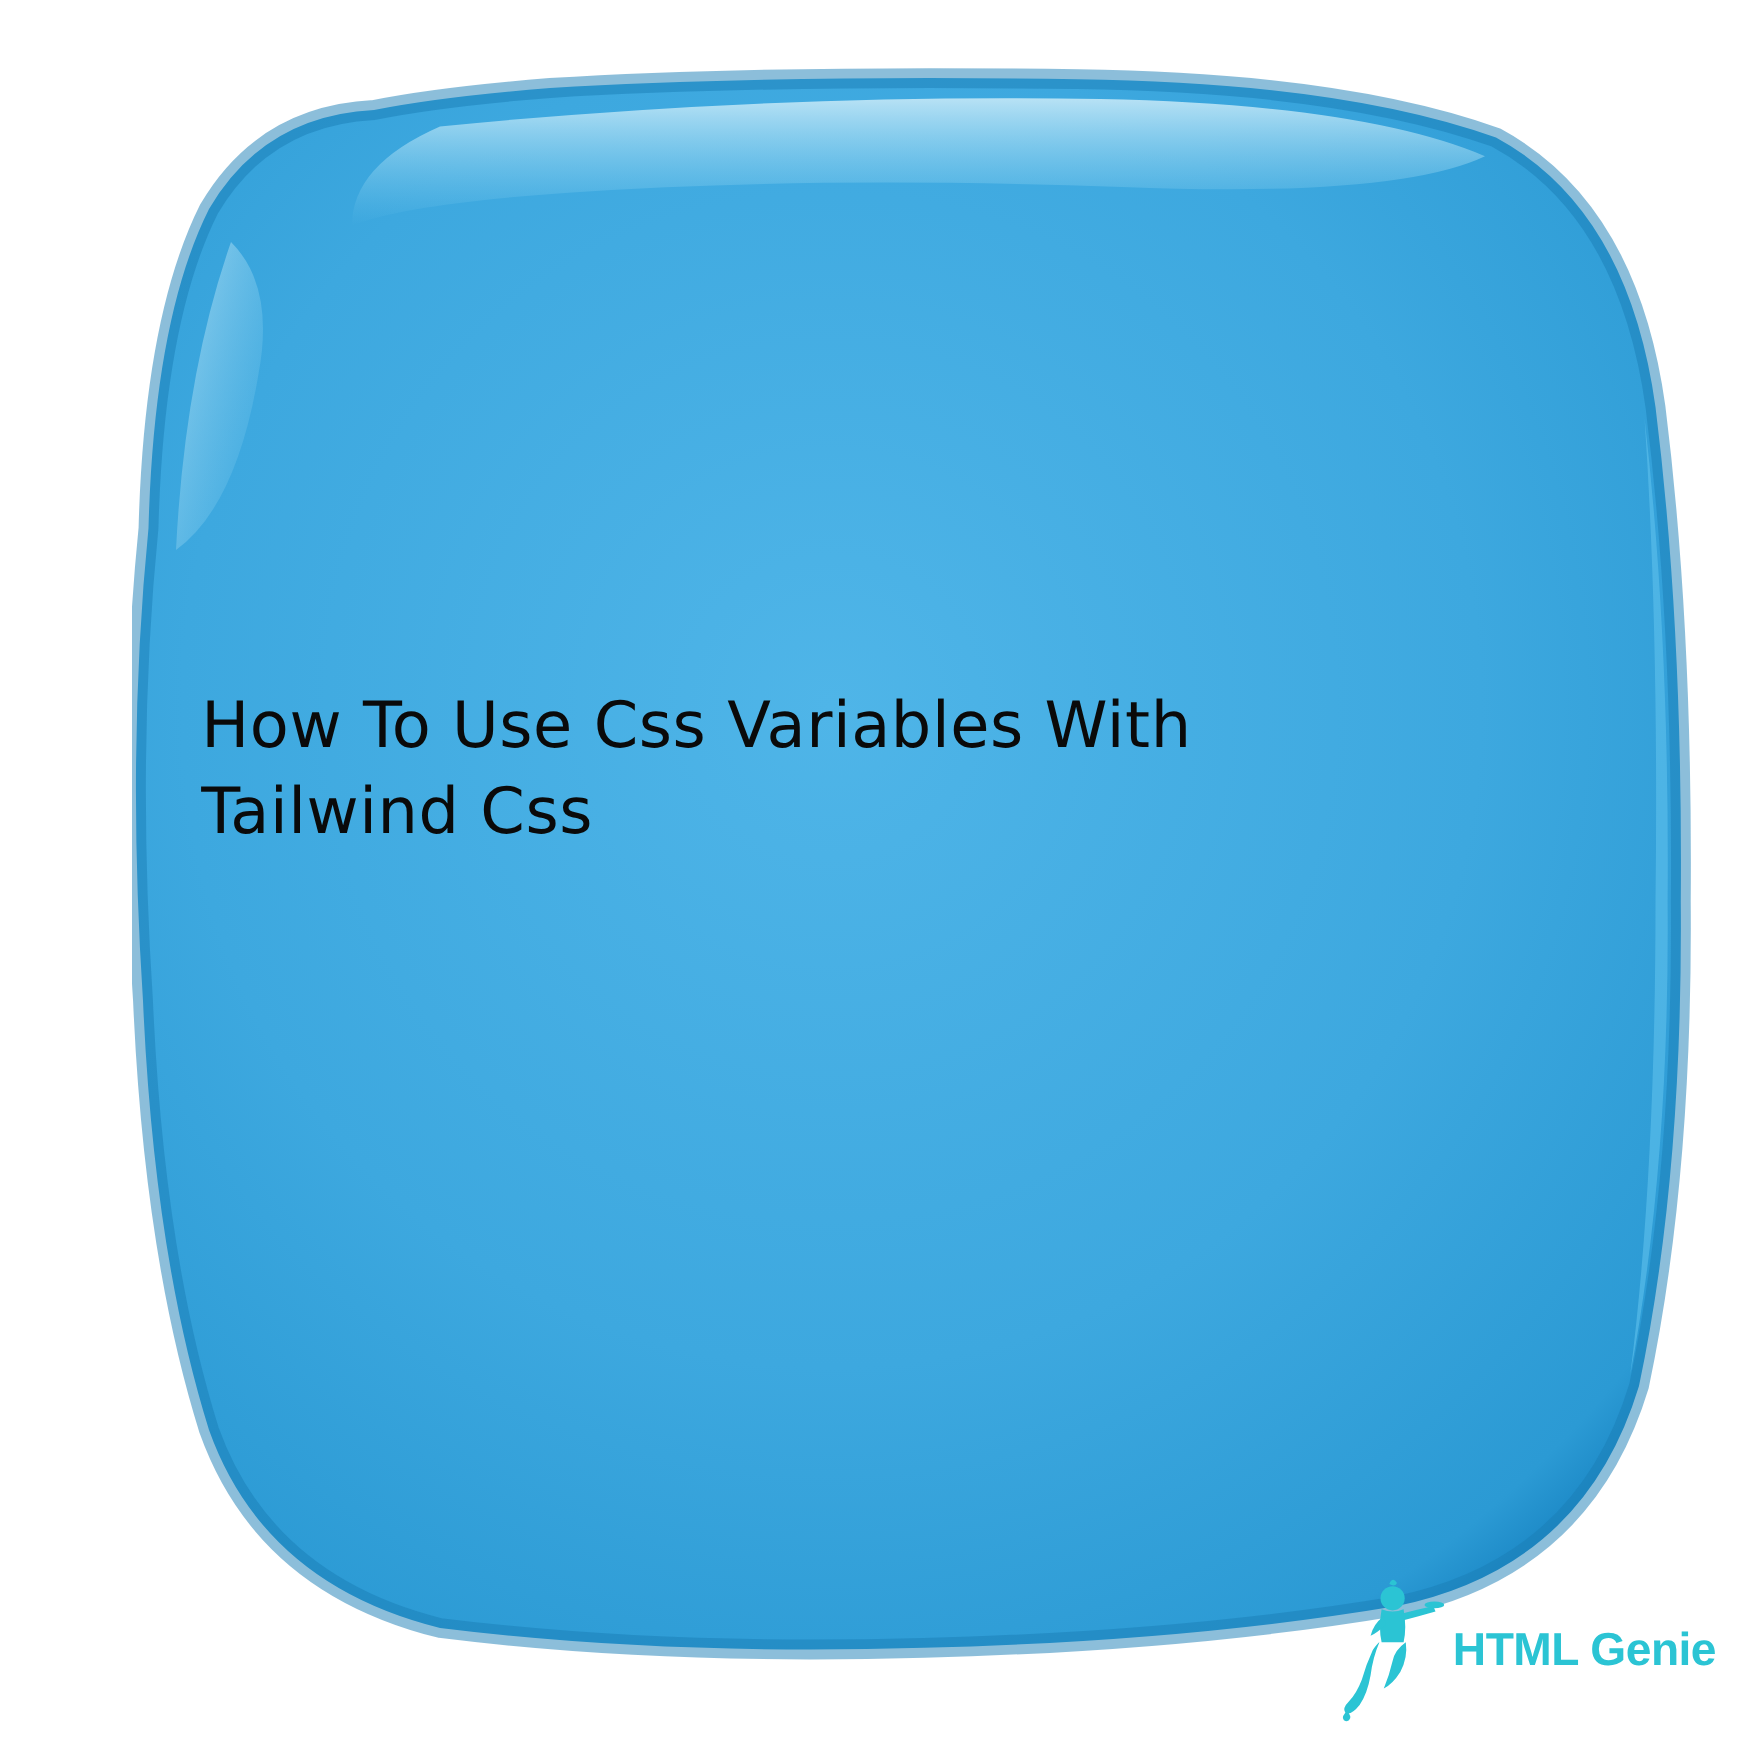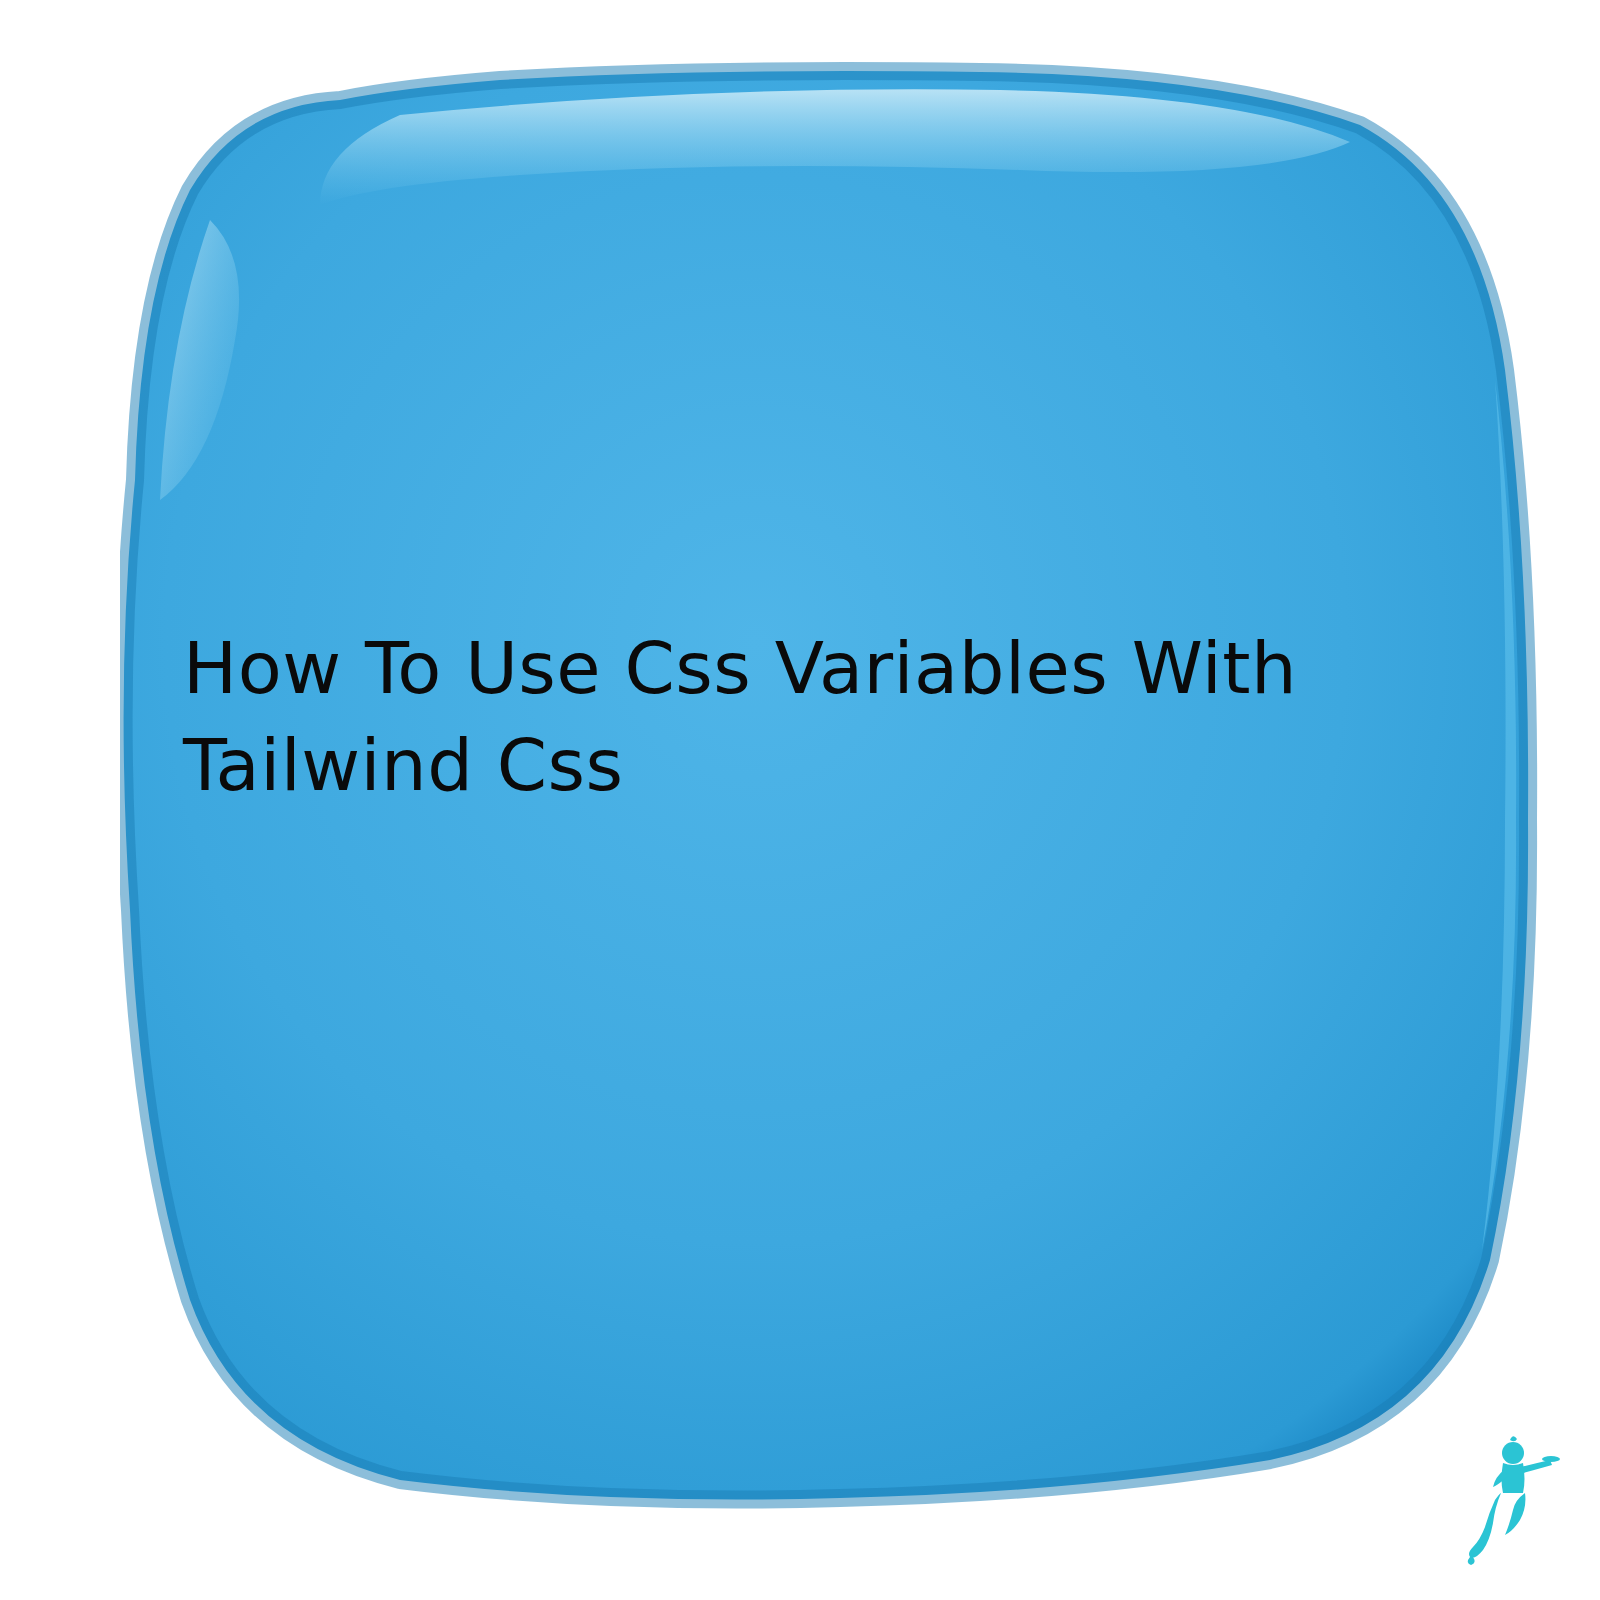--- a/index.html
+++ b/index.html
@@ -28,21 +28,21 @@
     }
     .blob svg {
       width: 100%;
       height: 100%;
     }
     .title-text {
       position: absolute;
       top: 620px;
       left: 183px;
       width: 1230px;
-      font-size: 72px;
+      font-size: 58px;
       font-weight: 400;
       color: #0a0a0a;
       line-height: 1.35;
       letter-spacing: 0.5px;
     }
     .logo {
       position: absolute;
       bottom: 35px;
       right: 40px;
       display: flex;
@@ -178,13 +178,14 @@
         <path d="M 60 58
                  Q 62 72, 55 85
                  Q 48 96, 40 100
                  Q 45 88, 48 75
                  Q 50 65, 60 58 Z"></path>
 
         <path d="M 5 122 Q 0 128, 6 130 Q 12 128, 8 122 Z"></path>
       </g>
     </svg>
   </div>
+  <span class="logo-text">HTML Genie</span>
 </div>
 
 </body></html>

